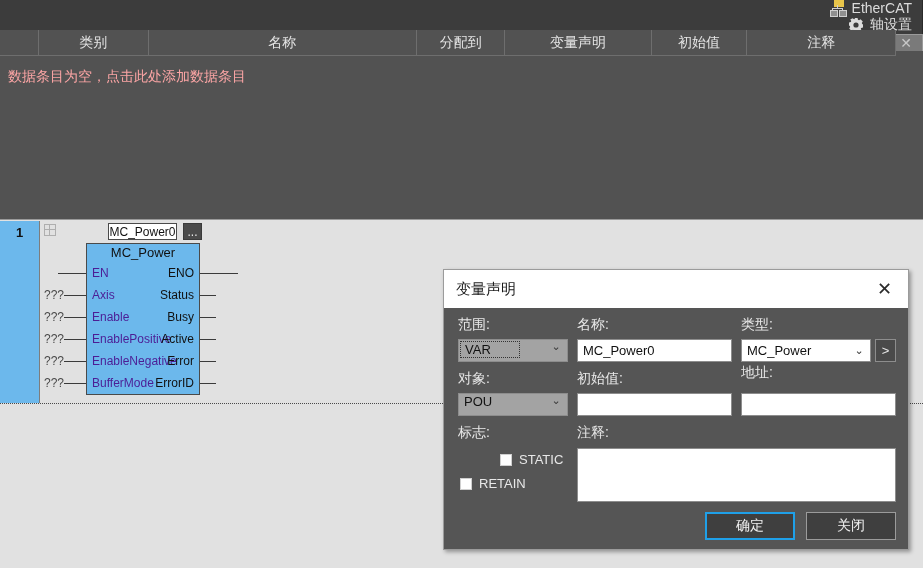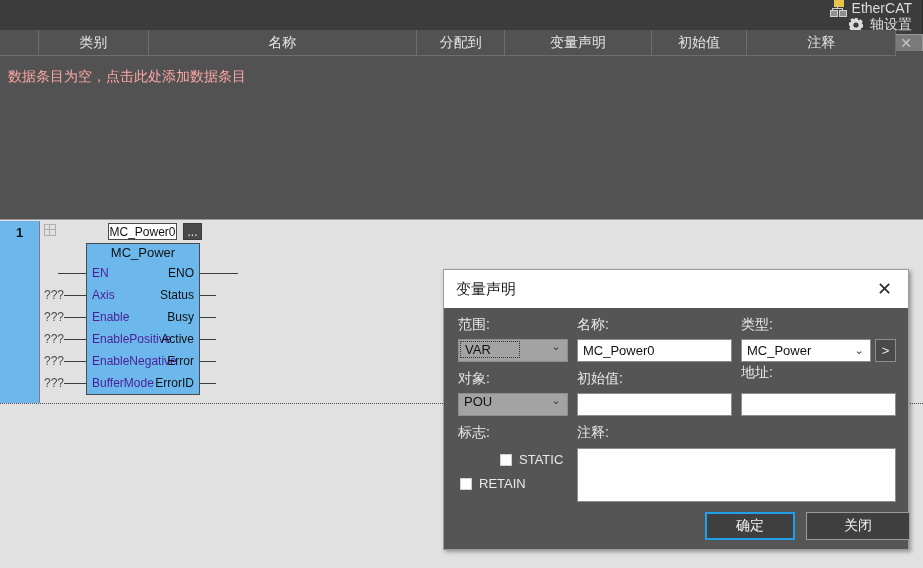--- a/index.html
+++ b/index.html
@@ -279,18 +279,18 @@
         <span class="box"></span>
         <span>RETAIN</span>
       </div>
 
       <div class="lbl" style="left:133px;top:116px;">注释:</div>
       <div class="ta" style="left:133px;top:140px;width:319px;height:54px;">
         <span style="display:block;padding:3px 5px;font-size:13px;color:#111;"></span>
       </div>
 
       <div class="btn primary" style="left:261px;top:204px;width:90px;height:28px;">确定</div>
-      <div class="btn" style="left:362px;top:204px;width:104px;height:28px;">关闭</div>
+      <div class="btn" style="left:362px;top:204px;width:90px;height:28px;">关闭</div>
 
     </div>
   </div>
 
 </div>
 
 </body></html>

